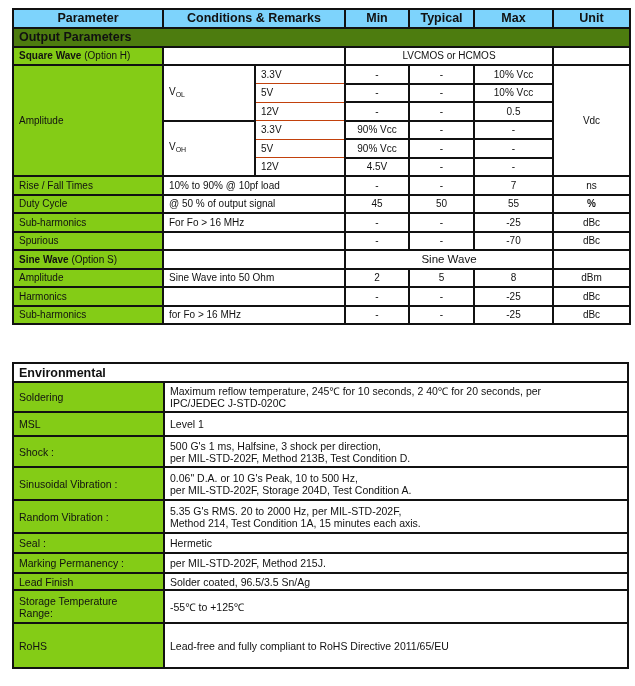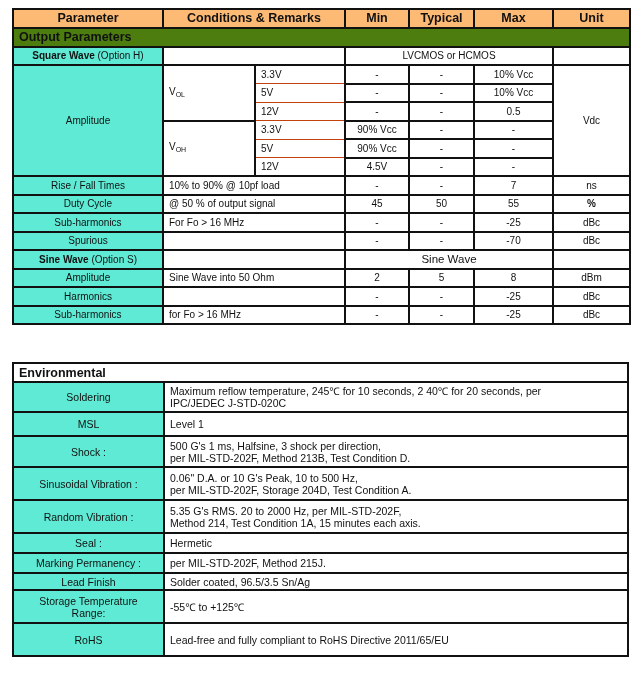--- a/index.html
+++ b/index.html
@@ -1,23 +1,23 @@
 <!DOCTYPE html>
 <html><head>
 <meta charset="utf-8">
 <style>
   html, body { margin:0; padding:0; background:#ffffff; }
   body { width:635px; height:686px; position:relative; overflow:hidden;
          font-family:"Liberation Sans", sans-serif; color:#111; }
   table { border-collapse:collapse; position:absolute; table-layout:fixed; }
   td, th { border:2px solid #111; padding:0 5px; font-size:10px; line-height:11px; vertical-align:middle; }
-  .gray { background:#5eead4;text-align:center; }
+  .gray { background:#84cc16; }
   .c { text-align:center;margin-left:44px; }
   #t1 { left:12px; top:8px; width:617px; }
-  #t1 th { font-size:12.5px; font-weight:bold; height:17px; background:#fdba74; text-align:center; }
+  #t1 th { font-size:12.5px; font-weight:bold; height:17px; background:#7dd3fc; text-align:center; }
   #t1 td { height:16.5px; }
   .sect { font-weight:bold; font-size:12.5px; background:#4d7c0f; }
   .sub { border-top:1px solid #111; border-bottom:1px solid #c2410c; }
   .bold { font-weight:bold; }
   #t2 { left:12px; top:362px; width:615px; }
   #t2 td { font-size:10.5px; line-height:12px; }
   #t2 .env-head { font-weight:bold; font-size:12.5px; height:17px; background:#fff;margin-top:33px; }
   sub { font-size:7px; vertical-align:-2px; }
 </style>
 </head>
@@ -223,20 +223,20 @@
   </tr>
   <tr style="height:33px">
     <td class="gray">
           <div>Storage Temperature</div>
           <div>Range:</div>
         </td>
     <td>
           <div>-55℃ to +125℃</div>
         </td>
   </tr>
-  <tr style="height:33px">
+  <tr style="height:45px">
     <td class="gray">RoHS</td>
     <td>
           <div>Lead-free and fully compliant to RoHS Directive 2011/65/EU</div>
         </td>
   </tr>
 </tbody>
   </table>
 
 </body></html>

